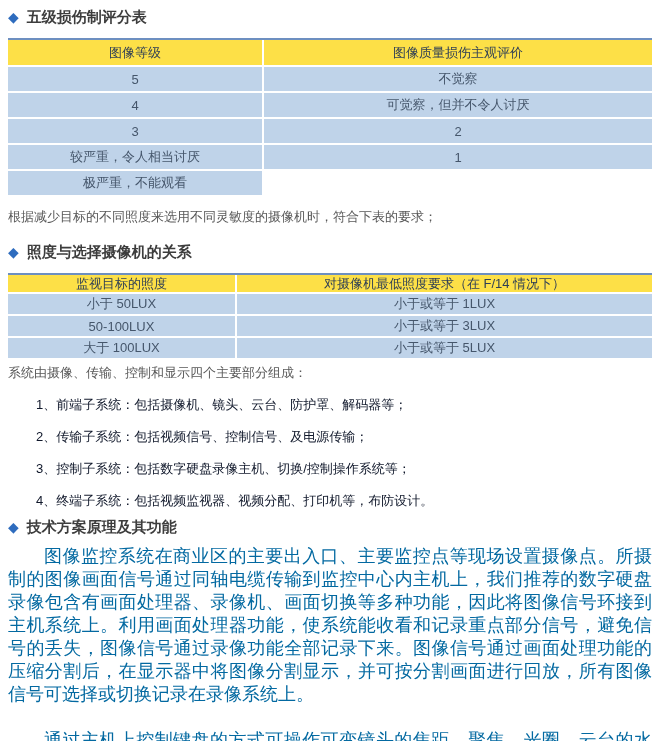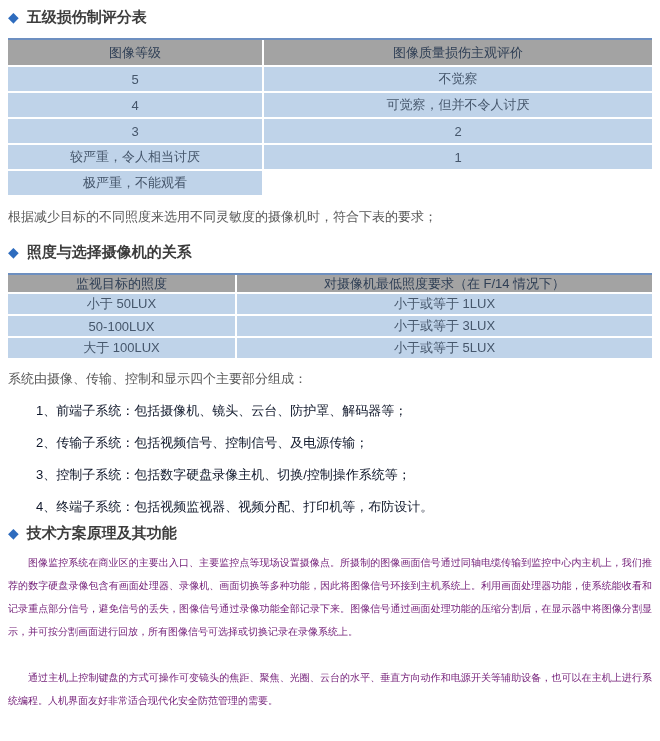--- a/index.html
+++ b/index.html
@@ -21,40 +21,40 @@
     display:grid; gap:2px; background:#ffffff;
     border-top:2px solid #6d8fc0;
     margin-top:12px;
   }
   .tbl-damage { grid-template-columns:254px 1fr; }
   .tbl-lux    { grid-template-columns:227px 1fr; }
   .cell {
     display:flex; align-items:center; justify-content:center;
     text-align:center; font-size:13px;
   }
-  .th { background:#a3a3a3; color:#2f3f55; height:25px; }
+  .th { background:#fde047; color:#2f3f55; height:25px; }
   .td { background:#bfd3e9; color:#45566b; height:24px; }
   .tbl-lux .th { height:17px; }
   .tbl-lux .td { height:20px; }
 
   .para {
     font-size:13px; color:#595959; line-height:18px;
     margin:13px 0 0 0;
   }
   .para-long {
-    font-size:10px; color:#701a75; line-height:23px;
+    font-size:18px; color:#0369a1; line-height:23px;
     margin:0; text-indent:2em; text-align:justify;
   }
   .h2 { margin-top:17px; }
   .h3 { margin-top:8px; }
   .list-item {
     font-size:13px; color:#0f172a; line-height:18px;
     padding-left:28px; margin-top:14px;
   }
-  .p-sys { margin-top:12px; }
+  .p-sys { margin-top:6px; }
   .p-principle1 { margin-top:9px; }
   .p-principle2 { margin-top:23px; }
 </style>
 </head>
 <body>
 
 <div class="page">
 
   <h2 class="section-heading">
     <span class="diamond">◆</span>

